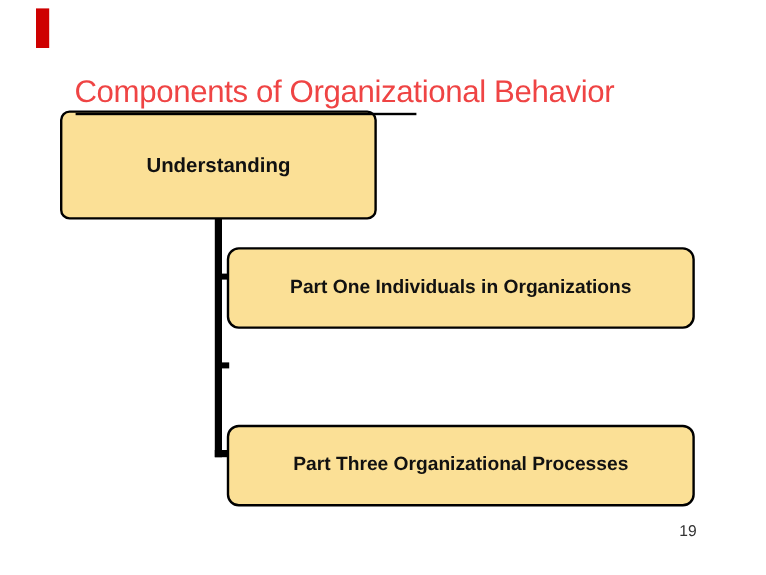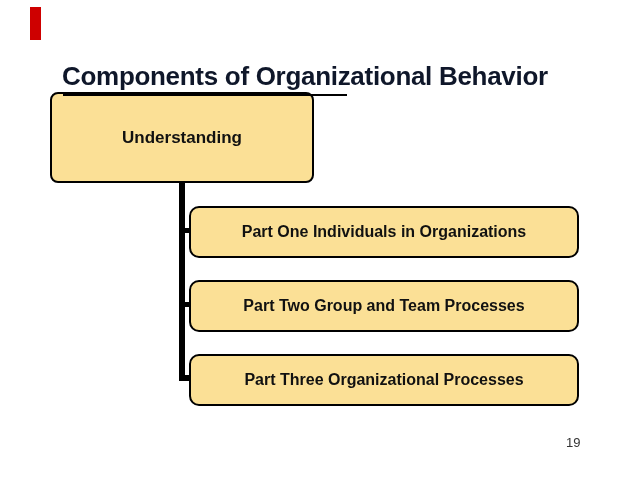--- a/index.html
+++ b/index.html
@@ -10,42 +10,42 @@
     overflow:hidden;
     font-family:"Liberation Sans","DejaVu Sans",sans-serif;
   }
   .accent-bar{
     position:absolute;left:30px;top:7px;width:11px;height:33px;
     background:var(--accent,#CE0000);
   }
   .slide-title{
     position:absolute;left:62px;top:60px;
     font-size:26px;line-height:32px;letter-spacing:-0.3px;
-    color:#0f172a;white-space:nowrap;font-weight:700;
+    color:#ef4444;white-space:nowrap;font-weight:400;
   }
   .title-underline{
     position:absolute;left:63px;top:94px;width:284px;height:2px;
     background:#000;z-index:3;
   }
   .node{
     background:var(--fill,#FBE096);
     border:2px solid #000;
     box-sizing:border-box;
     display:flex;flex-direction:column;align-items:center;justify-content:center;
     color:#111;font-weight:bold;text-align:center;
     position:absolute;z-index:2;
   }
   .root-box{
     left:50px;top:92px;width:264px;height:91px;
     border-radius:8px;
     font-size:17px;line-height:21px;
   }
   .root-line{white-space:nowrap;}
   .part-box{
-    left:189px;width:390px;height:52px;
+    left:189px;width:390px;height:68px;
     border-radius:10px;
     font-size:16px;white-space:nowrap;
   }
   .part-one{top:206px;}
   .part-two{top:280px;}
   .part-three{top:354px;}
   .connector{position:absolute;background:#000;z-index:1;}
   .trunk{left:179px;top:181px;width:6px;height:200px;}
   .stub-one{left:184px;top:228px;width:7px;height:5px;}
   .stub-two{left:184px;top:302px;width:7px;height:5px;}
@@ -71,23 +71,20 @@
 
   <div class="connector trunk"></div>
   <div class="connector stub-one"></div>
   <div class="connector stub-two"></div>
   <div class="connector elbow-three"></div>
 
   <div class="node part-box part-one">
     <span>Part One Individuals in Organizations</span>
   </div>
 
-  <div class="node part-box part-two">
-    <span>Part Two Group and Team Processes</span>
-  </div>
 
   <div class="node part-box part-three">
     <span>Part Three Organizational Processes</span>
   </div>
 
   <div class="page-number">19</div>
 
 </div>
 
 </body></html>

